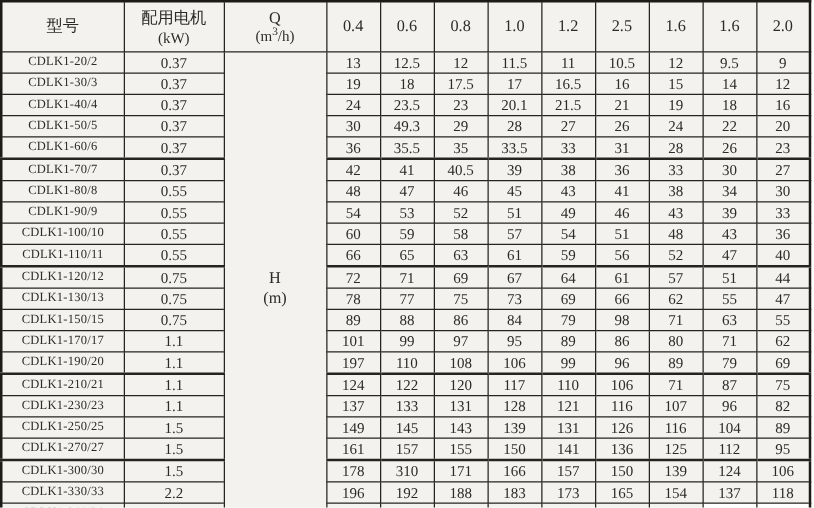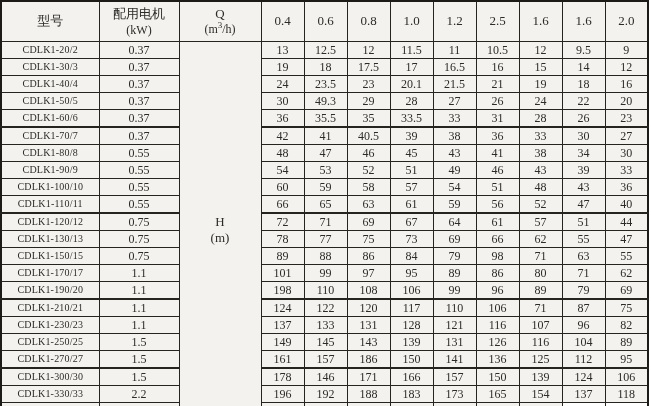--- a/index.html
+++ b/index.html
@@ -266,21 +266,21 @@
           <td>95</td>
           <td>89</td>
           <td>86</td>
           <td>80</td>
           <td>71</td>
           <td>62</td>
         </tr>
         <tr>
           <td class="model-cell">CDLK1-190/20</td>
           <td>1.1</td>
-          <td>198</td>
+          <td>197</td>
           <td>110</td>
           <td>108</td>
           <td>106</td>
           <td>99</td>
           <td>96</td>
           <td>89</td>
           <td>79</td>
           <td>69</td>
         </tr>
         <tr>
@@ -320,33 +320,33 @@
           <td>126</td>
           <td>116</td>
           <td>104</td>
           <td>89</td>
         </tr>
         <tr>
           <td class="model-cell">CDLK1-270/27</td>
           <td>1.5</td>
           <td>161</td>
           <td>157</td>
-          <td>186</td>
+          <td>155</td>
           <td>150</td>
           <td>141</td>
           <td>136</td>
           <td>125</td>
           <td>112</td>
           <td>95</td>
         </tr>
         <tr>
           <td class="model-cell">CDLK1-300/30</td>
           <td>1.5</td>
           <td>178</td>
-          <td>146</td>
+          <td>310</td>
           <td>171</td>
           <td>166</td>
           <td>157</td>
           <td>150</td>
           <td>139</td>
           <td>124</td>
           <td>106</td>
         </tr>
         <tr>
           <td class="model-cell">CDLK1-330/33</td>

